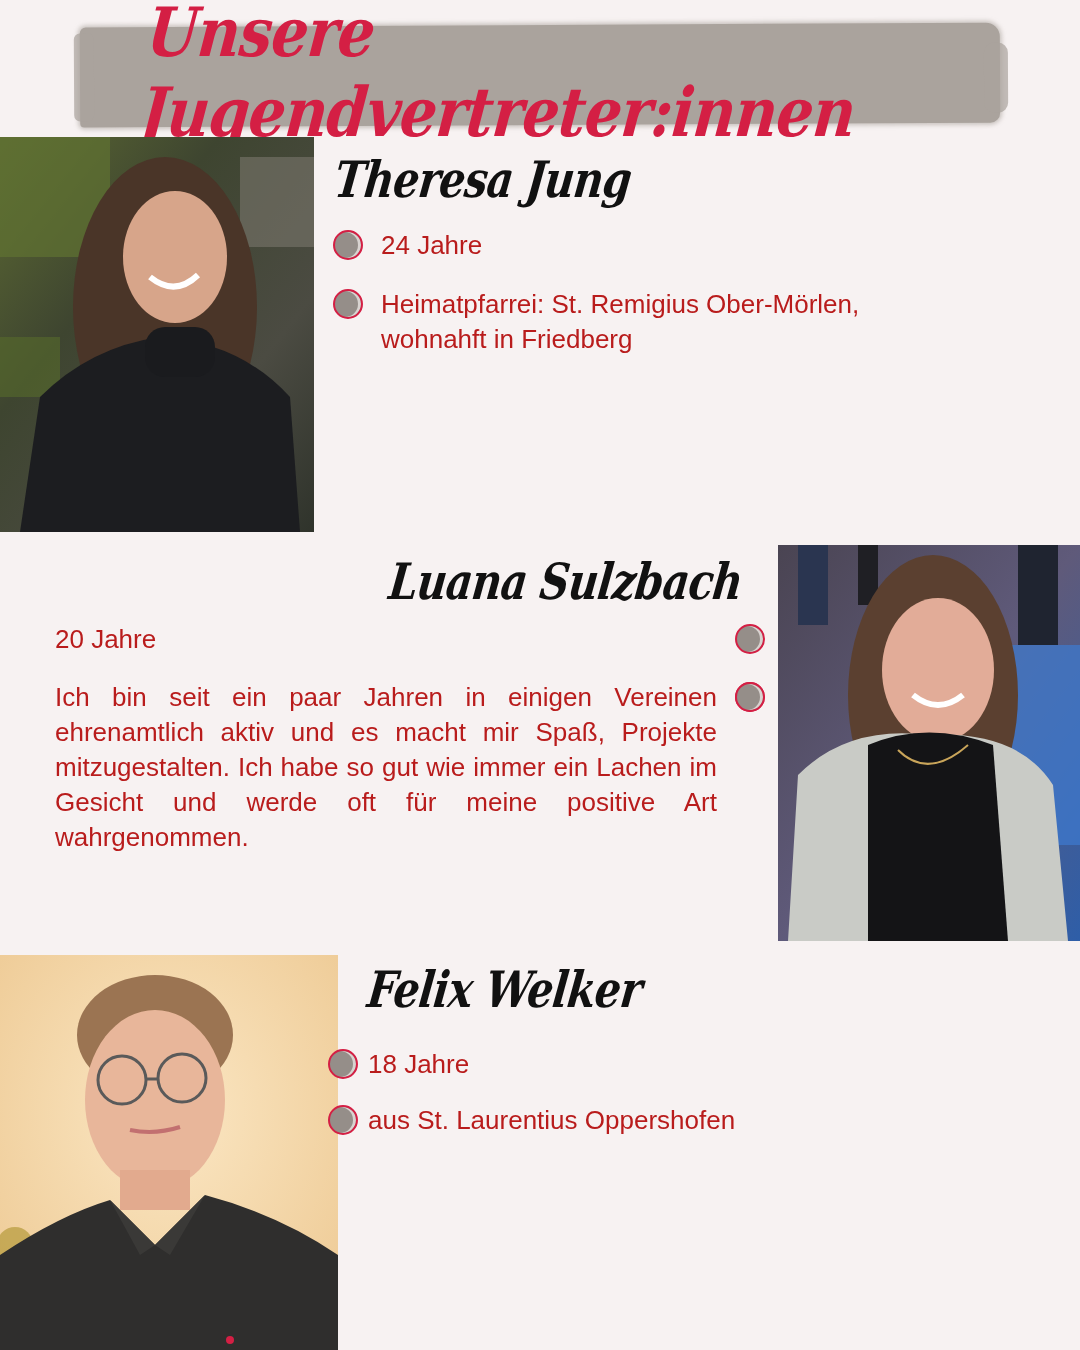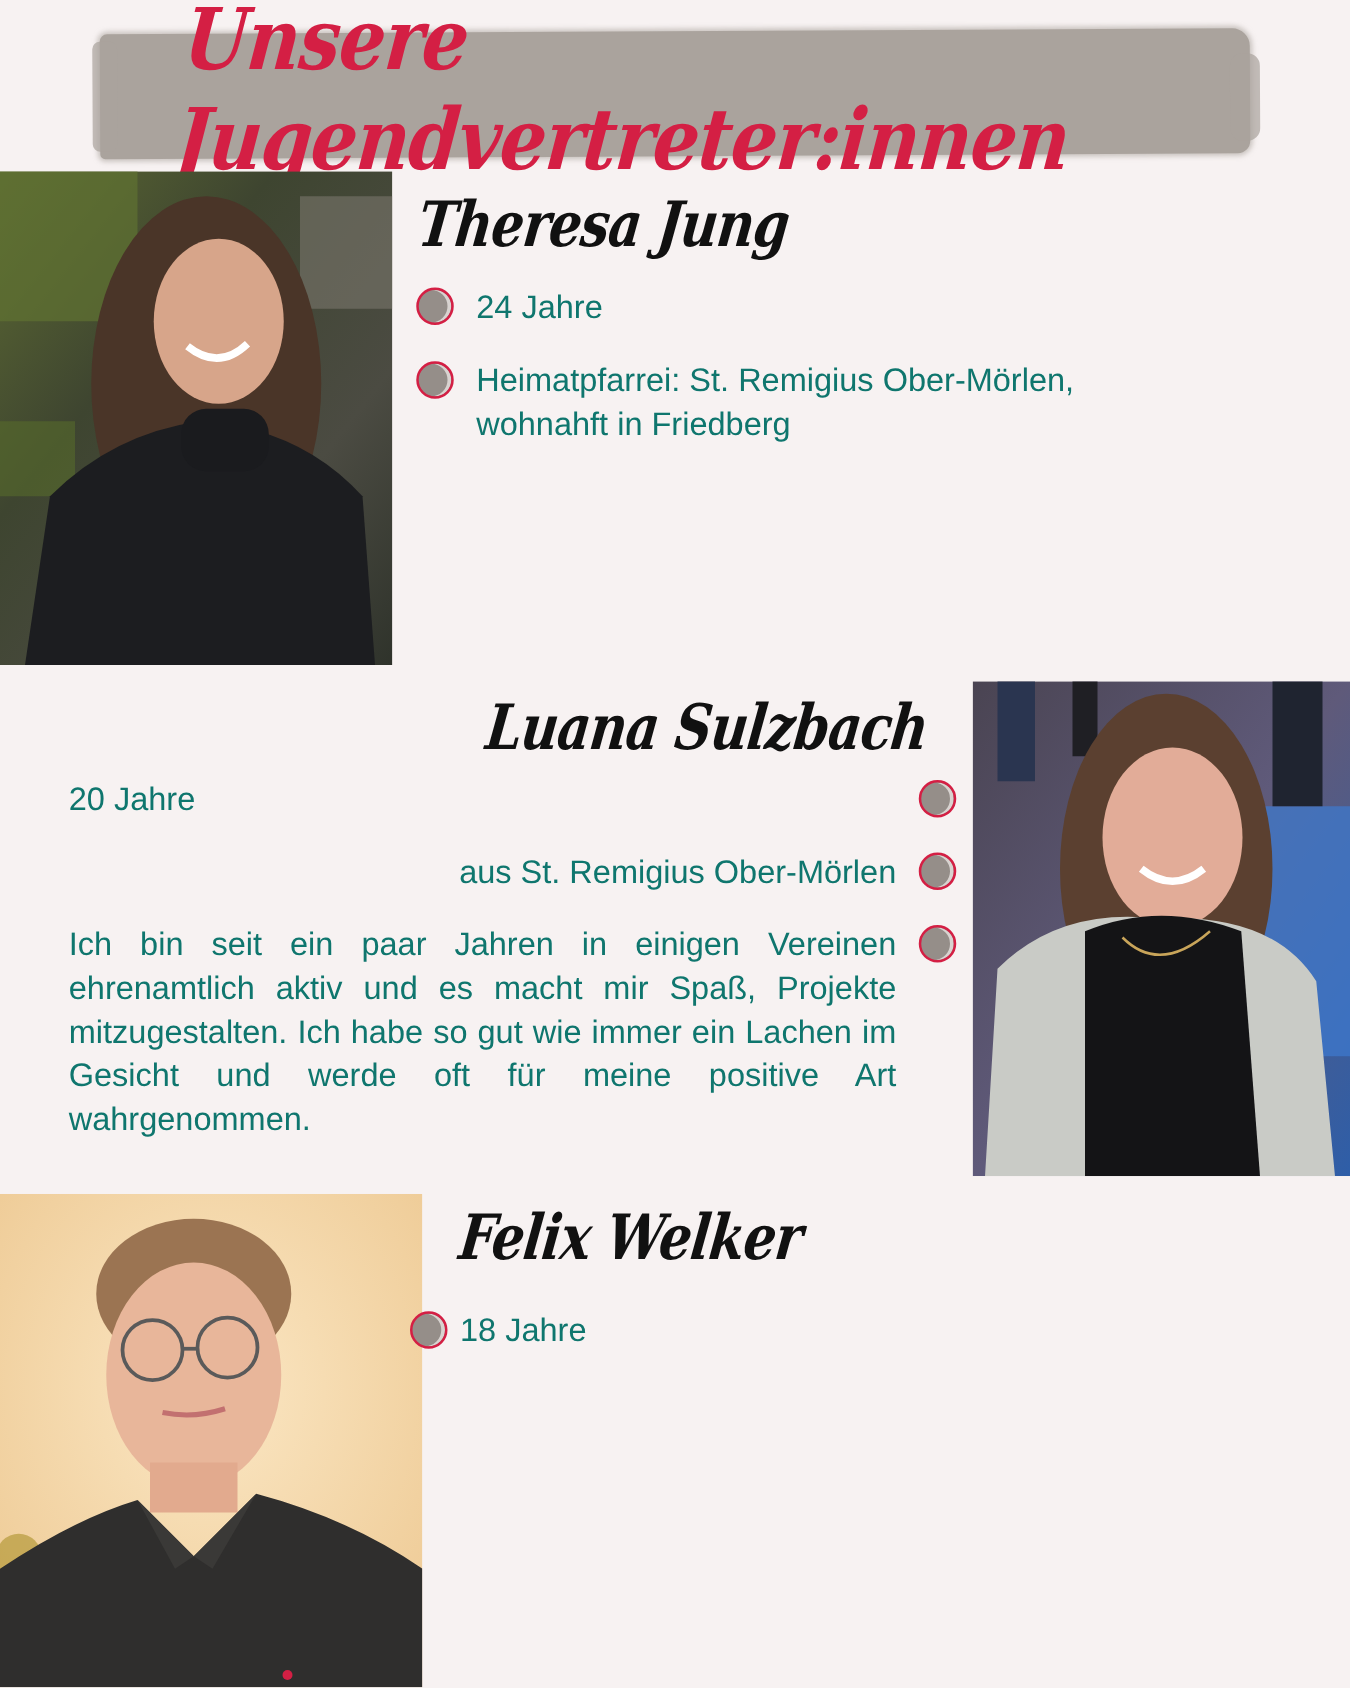--- a/index.html
+++ b/index.html
@@ -55,21 +55,21 @@
       color: #111;
       letter-spacing: -1px;
       transform: scaleX(0.82) skewX(-8deg);
       white-space: nowrap;
     }
     .list { position: absolute; }
     .item {
       position: relative;
       font-size: 26px;
       line-height: 35px;
-      color: #0f766e;
+      color: #b91c1c;
       text-align: justify;
     }
     .bullet {
       position: absolute;
       width: 30px; height: 30px;
       border-radius: 50%;
       background: #958e89;
       border: 2px solid #d41f44;
       box-shadow: inset -3px 0 0 #d8d3d0;
     }
@@ -151,21 +151,20 @@
 
 <div class="name" style="right:338px; top:552px; transform-origin:right center;">Luana Sulzbach</div>
 
 <div class="list right" style="left:55px; top:622px; width:710px;">
   <div class="item" style="margin-bottom:23px; text-align:left; padding-right:55px;">
     <span class="bullet"></span>
     <span>20 Jahre</span>
   </div>
   <div class="item" style="margin-bottom:23px; text-align:right;">
     <span class="bullet"></span>
-    <span>aus St. Remigius Ober-Mörlen</span>
   </div>
   <div class="item">
     <span class="bullet"></span>
     <span>Ich bin seit ein paar Jahren in einigen Vereinen ehrenamtlich aktiv und es macht mir Spaß, Projekte mitzugestalten. Ich habe so gut wie immer ein Lachen im Gesicht und werde oft für meine positive Art wahrgenommen.</span>
   </div>
 </div>
 
 <div class="photo" style="left:0; top:955px; width:338px; height:395px;">
   <svg viewBox="0 0 338 395" preserveAspectRatio="none">
     <defs>
@@ -195,13 +194,17 @@
   </svg>
 </div>
 
 <div class="name" style="left:368px; top:960px; transform-origin:left center;">Felix Welker</div>
 
 <div class="list left" style="left:328px; top:1047px; width:712px;">
   <div class="item" style="margin-bottom:21px; padding-left:40px;">
     <span class="bullet"></span>
     <span>18 Jahre</span>
   </div>
+  <div class="item" style="margin-bottom:21px; padding-left:40px;">
+    <span class="bullet"></span>
+    <span>aus St. Laurentius Oppershofen</span>
+  </div>
 </div>
 
 </body></html>

